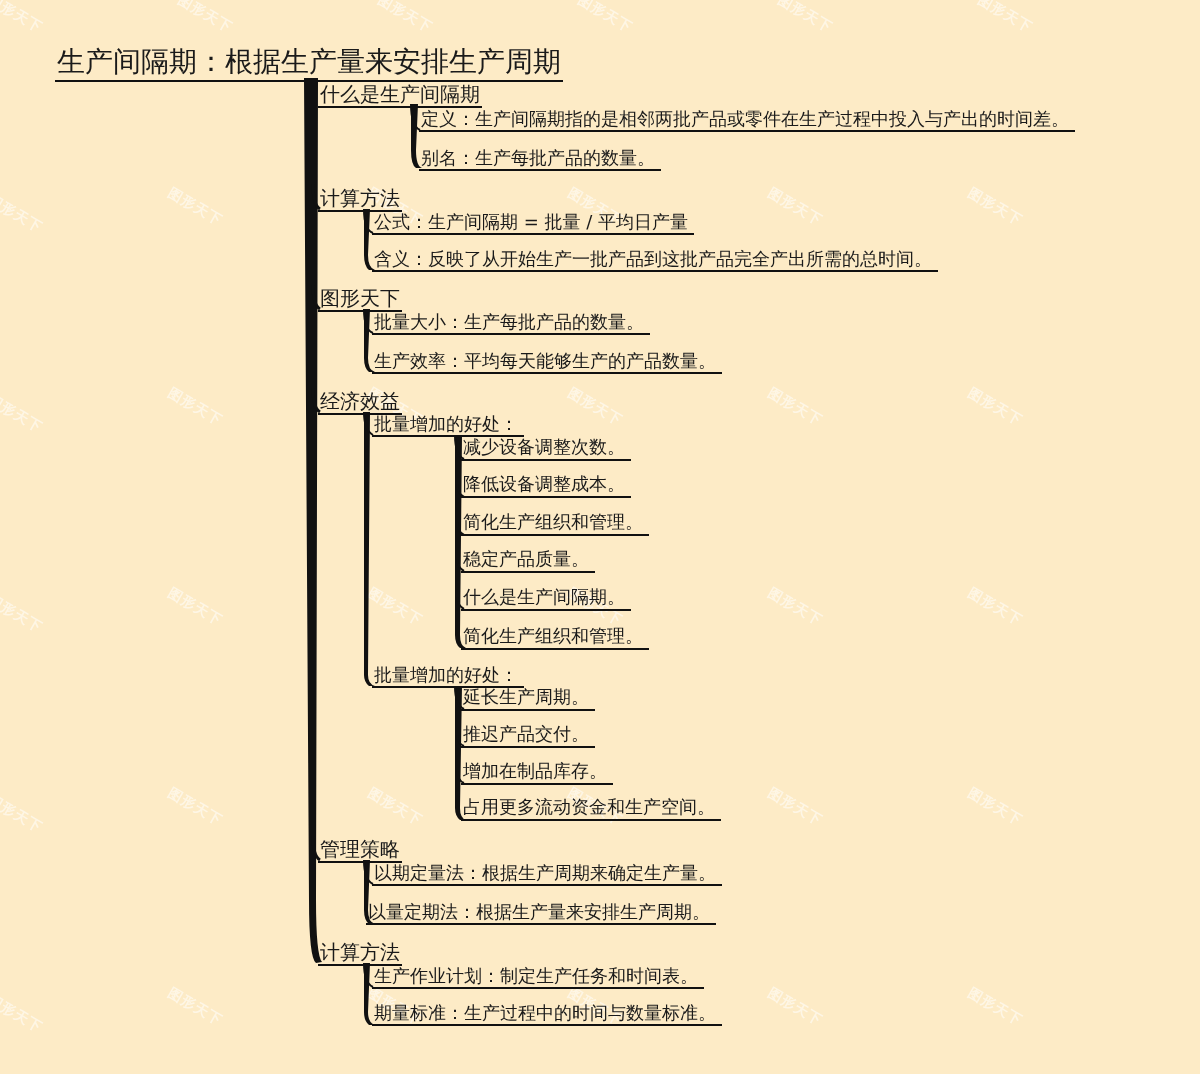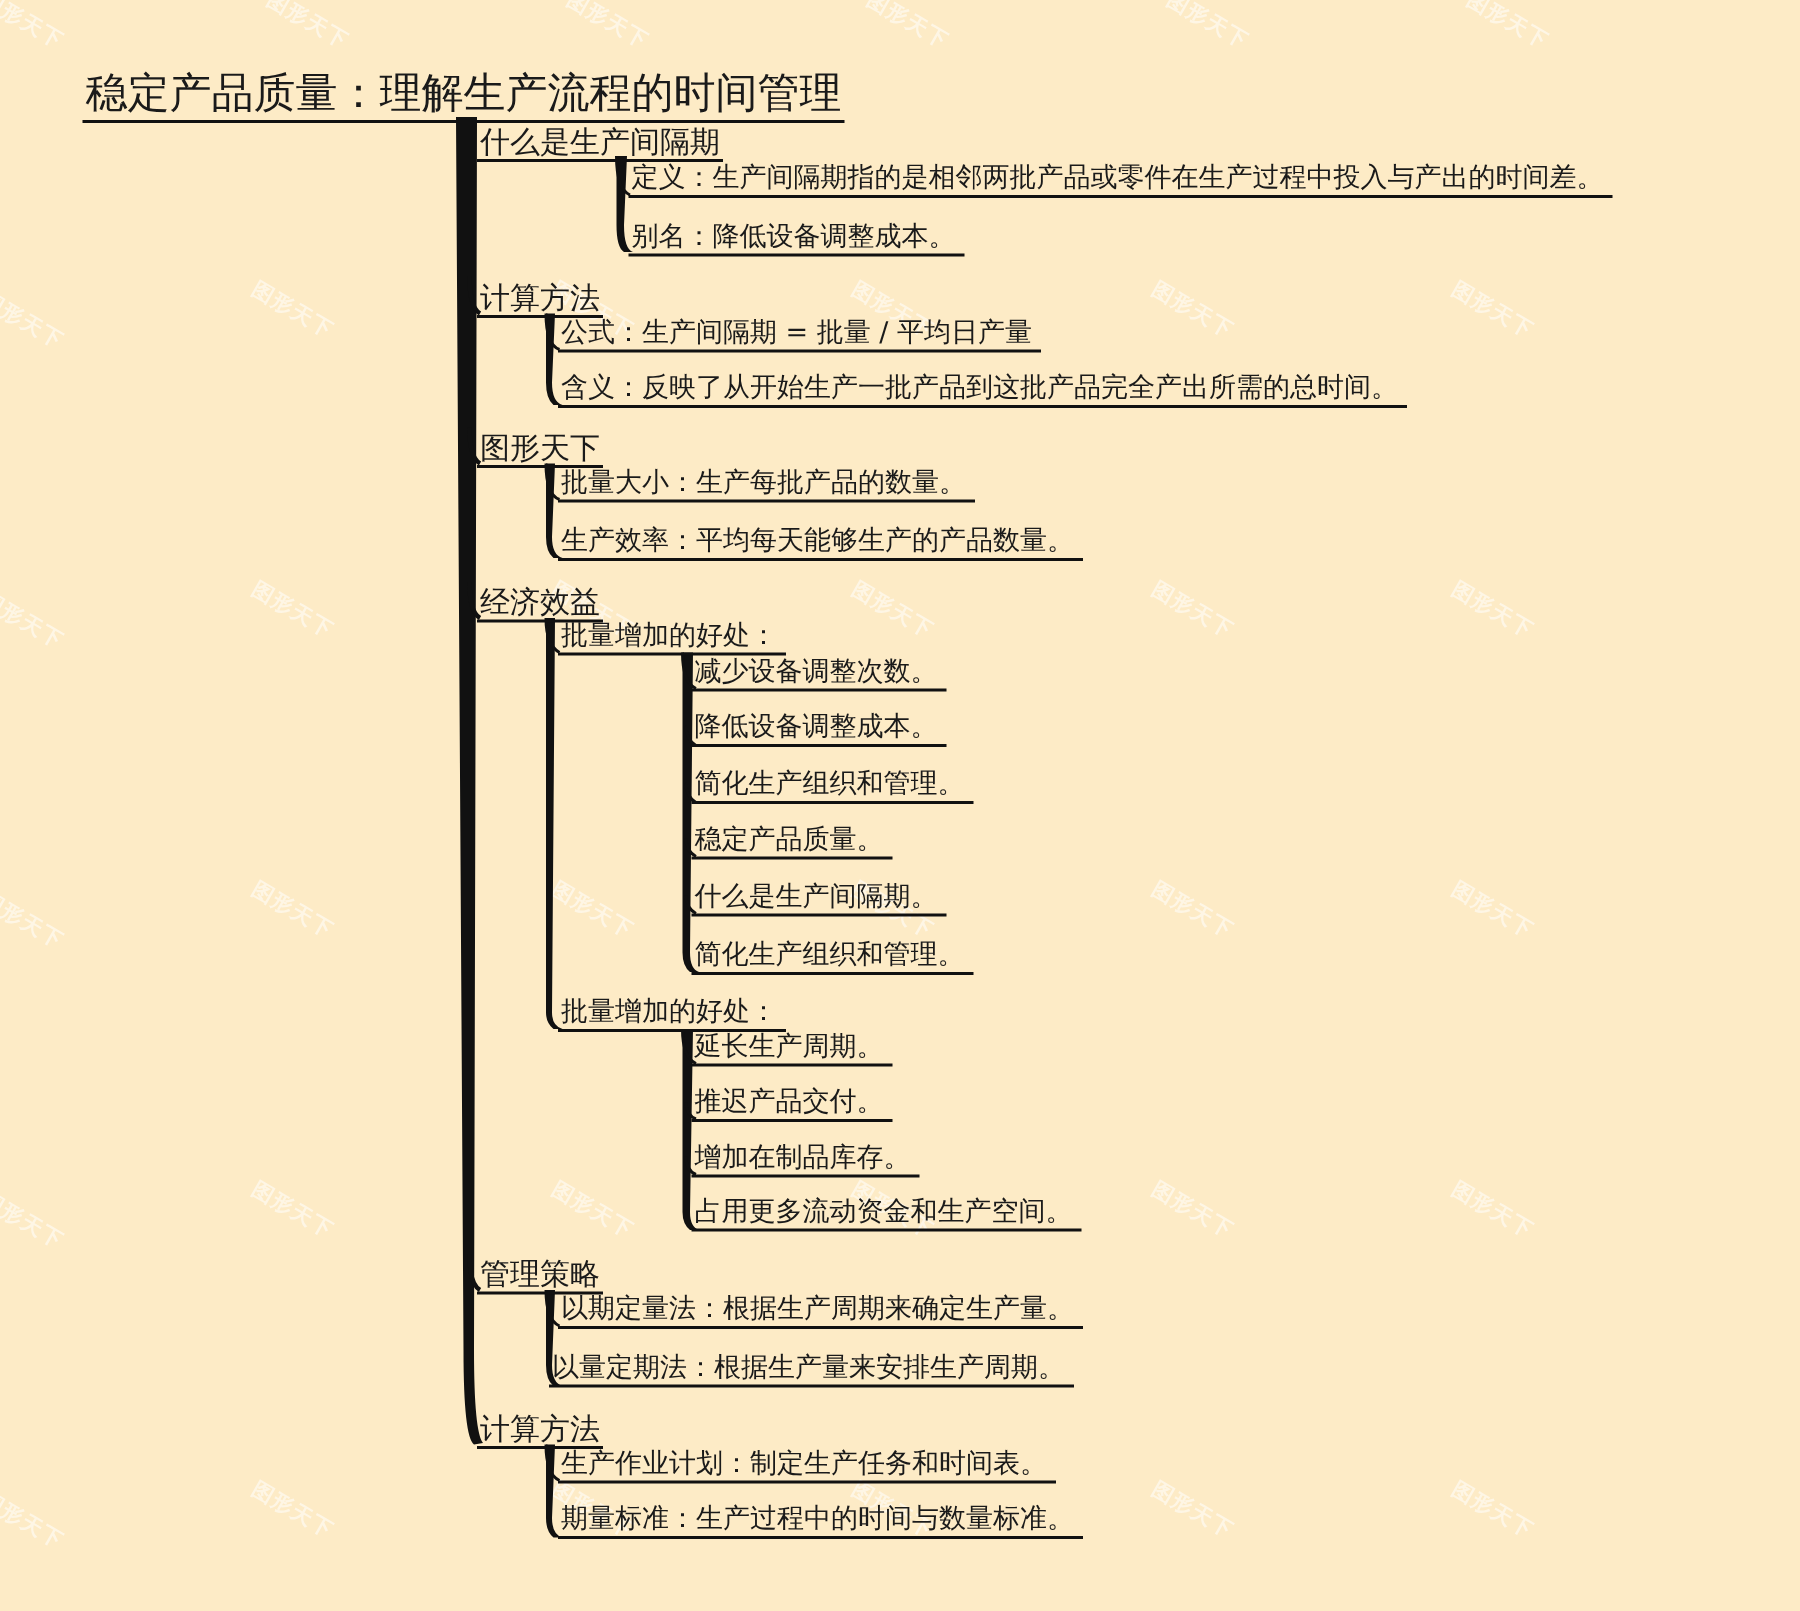--- a/index.html
+++ b/index.html
@@ -22,21 +22,21 @@
   .node {
     position: absolute;
     white-space: nowrap;
     line-height: 1;
     border-bottom: 2px solid #111;
     padding: 0 6px 2px 2px;
   }
   .root { font-size: 28px; padding: 0 2px 4px 2px; }
   .l1 { font-size: 20px; padding-right: 2px; }
   .l2 { font-size: 18px; }
-  .l3 { font-size: 18px; }
+  .l3 { font-size: 18px; font-family: Liberation Mono, monospace; }
   svg.lines { position: absolute; left: 0; top: 0; }
 </style>
 </head>
 <body>
 
 <div>
   <span class="wm" style="left:-15px;top:5px">图形天下</span>
   <span class="wm" style="left:175px;top:5px">图形天下</span>
   <span class="wm" style="left:375px;top:5px">图形天下</span>
   <span class="wm" style="left:575px;top:5px">图形天下</span>
@@ -112,25 +112,25 @@
 
   <path d="M364,963 L370,963 L368,1012 Q368,1023 375,1025 L369,1025 Q364,1021 364,1012 Z" fill="#111"></path>
   <path d="M364,963 Q364,983 373,987" stroke="#111" stroke-width="2" fill="none"></path>
 
   <path d="M313,184 Q313,205 320,209" stroke="#111" stroke-width="3" fill="none"></path>
   <path d="M313,285 Q313,305 320,309" stroke="#111" stroke-width="3" fill="none"></path>
   <path d="M313,388 Q313,408 320,412" stroke="#111" stroke-width="3" fill="none"></path>
   <path d="M313,836 Q313,856 320,860" stroke="#111" stroke-width="3" fill="none"></path>
 </svg>
 
-<div class="node root" style="left:55px;top:48px">稳定产品质量：理解生产流程的时间管理</div>
+<div class="node root" style="left:55px;top:48px">生产间隔期：根据生产量来安排生产周期</div>
 
 <div class="node l1" style="left:318px;top:84px">什么是生产间隔期</div>
 <div class="node l2" style="left:419px;top:110px">定义：生产间隔期指的是相邻两批产品或零件在生产过程中投入与产出的时间差。</div>
-<div class="node l2" style="left:419px;top:149px">别名：降低设备调整成本。</div>
+<div class="node l2" style="left:419px;top:149px">别名：生产每批产品的数量。</div>
 
 <div class="node l1" style="left:318px;top:188px">计算方法</div>
 <div class="node l2" style="left:372px;top:213px">公式：生产间隔期 = 批量 / 平均日产量</div>
 <div class="node l2" style="left:372px;top:250px">含义：反映了从开始生产一批产品到这批产品完全产出所需的总时间。</div>
 
 <div class="node l1" style="left:318px;top:288px">图形天下</div>
 <div class="node l2" style="left:372px;top:313px">批量大小：生产每批产品的数量。</div>
 <div class="node l2" style="left:372px;top:352px">生产效率：平均每天能够生产的产品数量。</div>
 
 <div class="node l1" style="left:318px;top:391px">经济效益</div>

